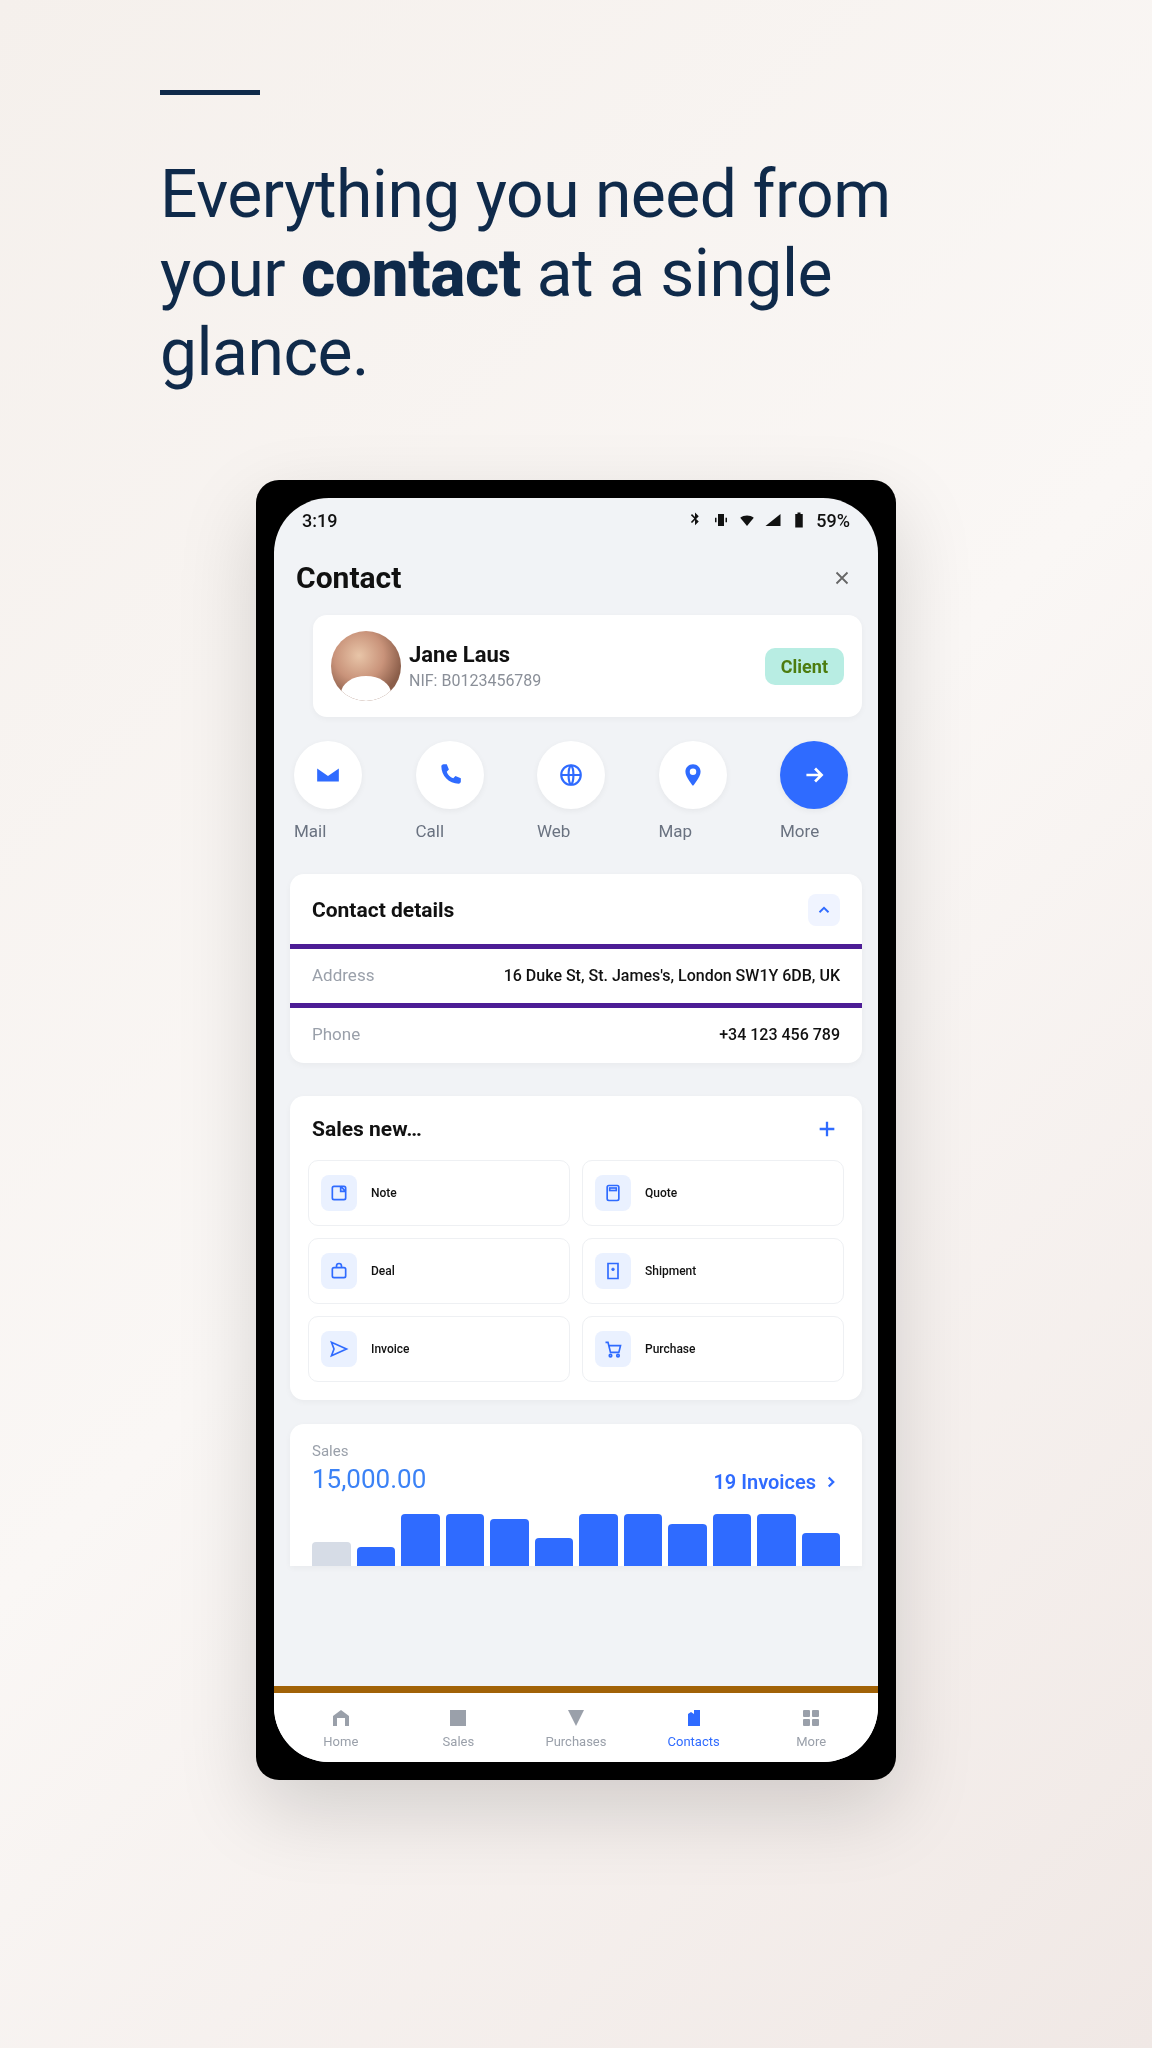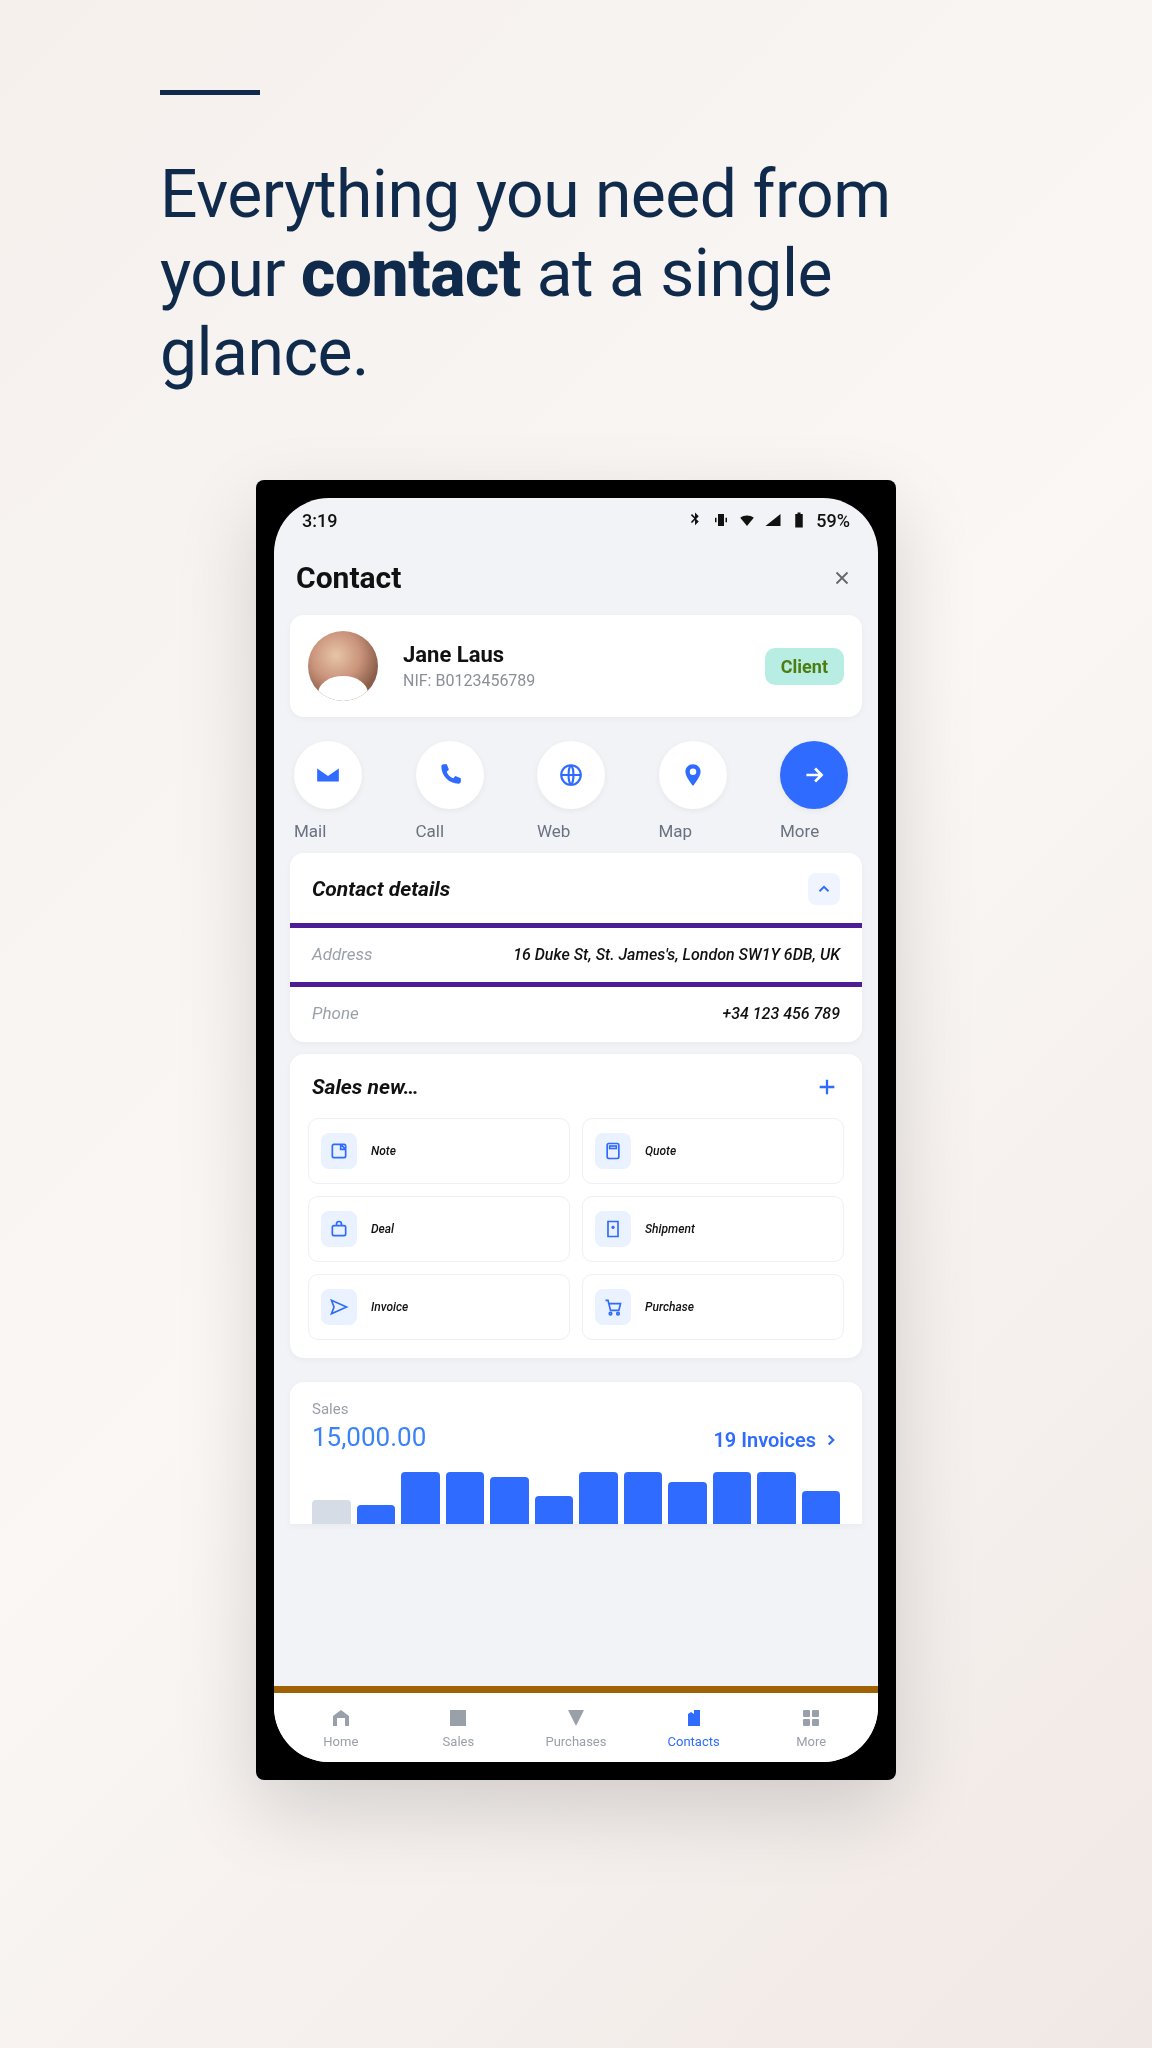--- a/index.html
+++ b/index.html
@@ -36,21 +36,21 @@
 
   
   .phone {
     position: absolute;
     top: 480px;
     left: 50%;
     transform: translateX(-50%);
     width: 640px;
     height: 1300px;
     background: #000;
-    border-radius: 8px;
+    border-radius: 23px;
     padding: 18px;
     box-shadow: 0 30px 80px rgba(0,0,0,0.15);
   }
   .screen {
     width: 100%;
     height: 100%;
     background: #f1f3f6;
     border-radius: 55px;
     overflow: hidden;
     position: relative;
@@ -92,22 +92,23 @@
   
   .content { padding: 0 16px; }
 
   
   .contact-card {
     background: #fff;
     border-radius: 14px;
     padding: 16px 18px;
     display: flex;
     align-items: center;
-    gap: 25px;
+    gap: 8px;
     box-shadow: 0 2px 6px rgba(0,0,0,0.04);
+    margin-left: 23px;
   }
   .avatar {
     width: 70px; height: 70px;
     border-radius: 50%;
     background: radial-gradient(circle at 40% 35%, #e8c5a8 0%, #c9937a 40%, #8b5e4a 70%);
     flex-shrink: 0;
     position: relative;
     overflow: hidden;
   }
   .avatar::after {
@@ -152,23 +153,22 @@
     box-shadow: 0 2px 6px rgba(0,0,0,0.05);
   }
   .action-circle.primary { background: #2f6bff; color: #fff; }
   .action-circle svg { width: 26px; height: 26px; }
   .action-label { font-size: 17px; color: #6a7280; }
 
   
   .section {
     background: #fff;
     border-radius: 14px;
-    margin-top: 12px;
+    margin-top: 33px;
     box-shadow: 0 2px 6px rgba(0,0,0,0.04);
-    font-style: italic;
   }
   .section-header {
     display: flex;
     align-items: center;
     justify-content: space-between;
     padding: 20px 22px 18px;
   }
   .section-title {
     font-size: 21px;
     font-weight: 700;

